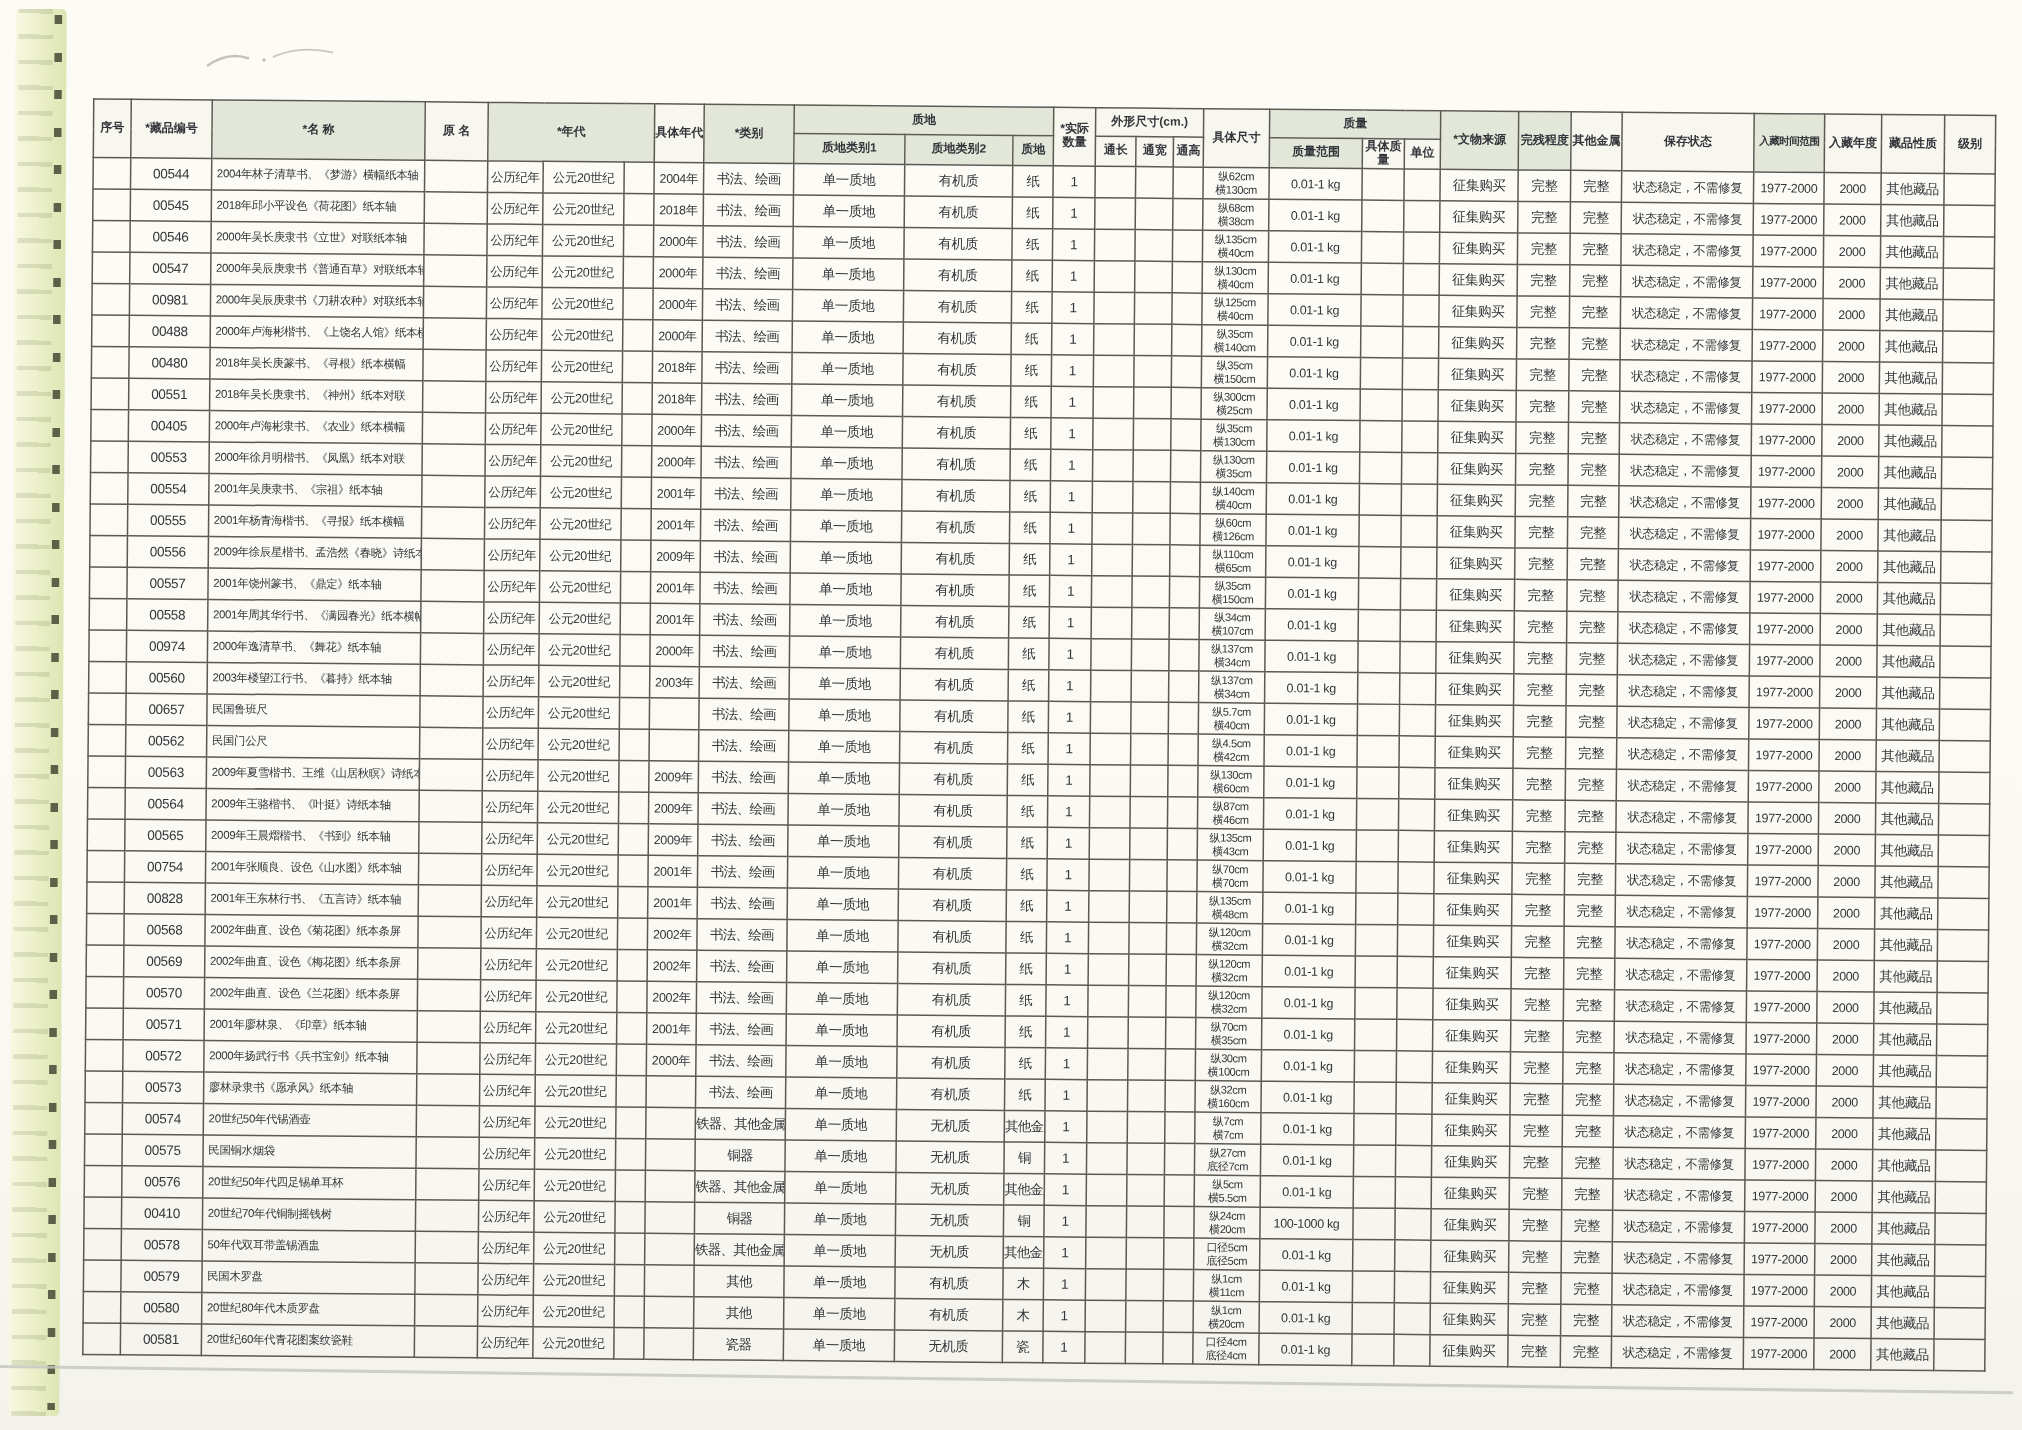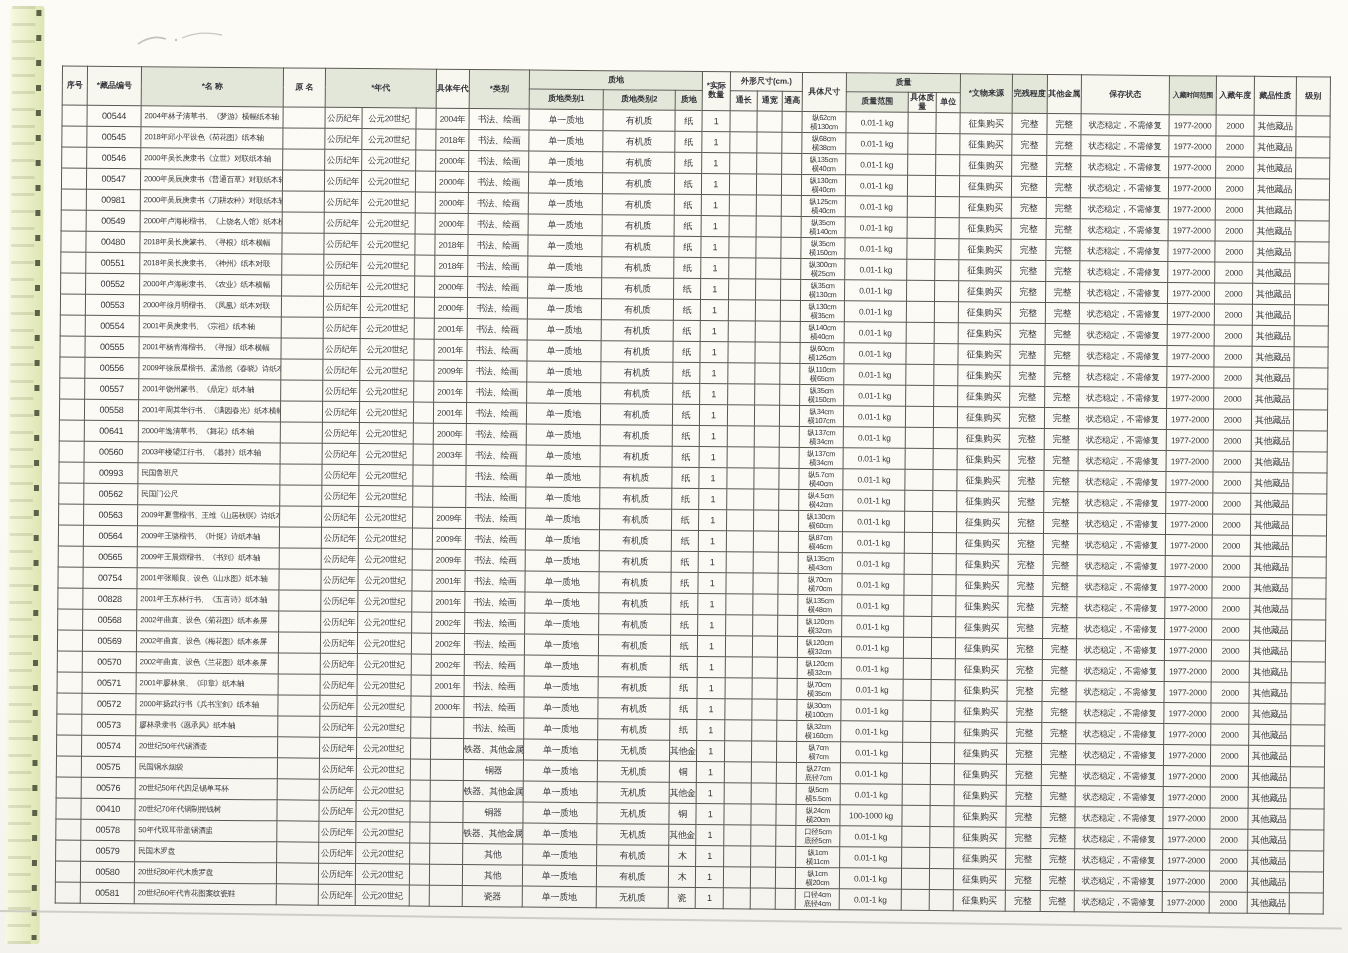--- a/index.html
+++ b/index.html
@@ -294,21 +294,21 @@
     <td>完整</td>
     <td>完整</td>
     <td class="small">状态稳定，不需修复</td>
     <td class="small">1977-2000</td>
     <td class="small">2000</td>
     <td>其他藏品</td>
     <td></td>
   </tr>
       <tr>
     <td></td>
-    <td>00549</td>
+    <td>00488</td>
     <td class="name">2000年卢海彬楷书、《上饶名人馆》纸本横幅</td>
     <td></td>
     <td class="small">公历纪年</td>
     <td class="small">公元20世纪</td>
     <td></td>
     <td class="small">2000年</td>
     <td class="clip">书法、绘画</td>
     <td>单一质地</td>
     <td>有机质</td>
     <td class="clip">纸</td>
@@ -393,21 +393,21 @@
     <td>完整</td>
     <td>完整</td>
     <td class="small">状态稳定，不需修复</td>
     <td class="small">1977-2000</td>
     <td class="small">2000</td>
     <td>其他藏品</td>
     <td></td>
   </tr>
       <tr>
     <td></td>
-    <td>00552</td>
+    <td>00405</td>
     <td class="name">2000年卢海彬隶书、《农业》纸本横幅</td>
     <td></td>
     <td class="small">公历纪年</td>
     <td class="small">公元20世纪</td>
     <td></td>
     <td class="small">2000年</td>
     <td class="clip">书法、绘画</td>
     <td>单一质地</td>
     <td>有机质</td>
     <td class="clip">纸</td>
@@ -624,21 +624,21 @@
     <td>完整</td>
     <td>完整</td>
     <td class="small">状态稳定，不需修复</td>
     <td class="small">1977-2000</td>
     <td class="small">2000</td>
     <td>其他藏品</td>
     <td></td>
   </tr>
       <tr>
     <td></td>
-    <td>00641</td>
+    <td>00974</td>
     <td class="name">2000年逸清草书、《舞花》纸本轴</td>
     <td></td>
     <td class="small">公历纪年</td>
     <td class="small">公元20世纪</td>
     <td></td>
     <td class="small">2000年</td>
     <td class="clip">书法、绘画</td>
     <td>单一质地</td>
     <td>有机质</td>
     <td class="clip">纸</td>
@@ -690,21 +690,21 @@
     <td>完整</td>
     <td>完整</td>
     <td class="small">状态稳定，不需修复</td>
     <td class="small">1977-2000</td>
     <td class="small">2000</td>
     <td>其他藏品</td>
     <td></td>
   </tr>
       <tr>
     <td></td>
-    <td>00993</td>
+    <td>00657</td>
     <td class="name">民国鲁班尺</td>
     <td></td>
     <td class="small">公历纪年</td>
     <td class="small">公元20世纪</td>
     <td></td>
     <td class="small"></td>
     <td class="clip">书法、绘画</td>
     <td>单一质地</td>
     <td>有机质</td>
     <td class="clip">纸</td>

